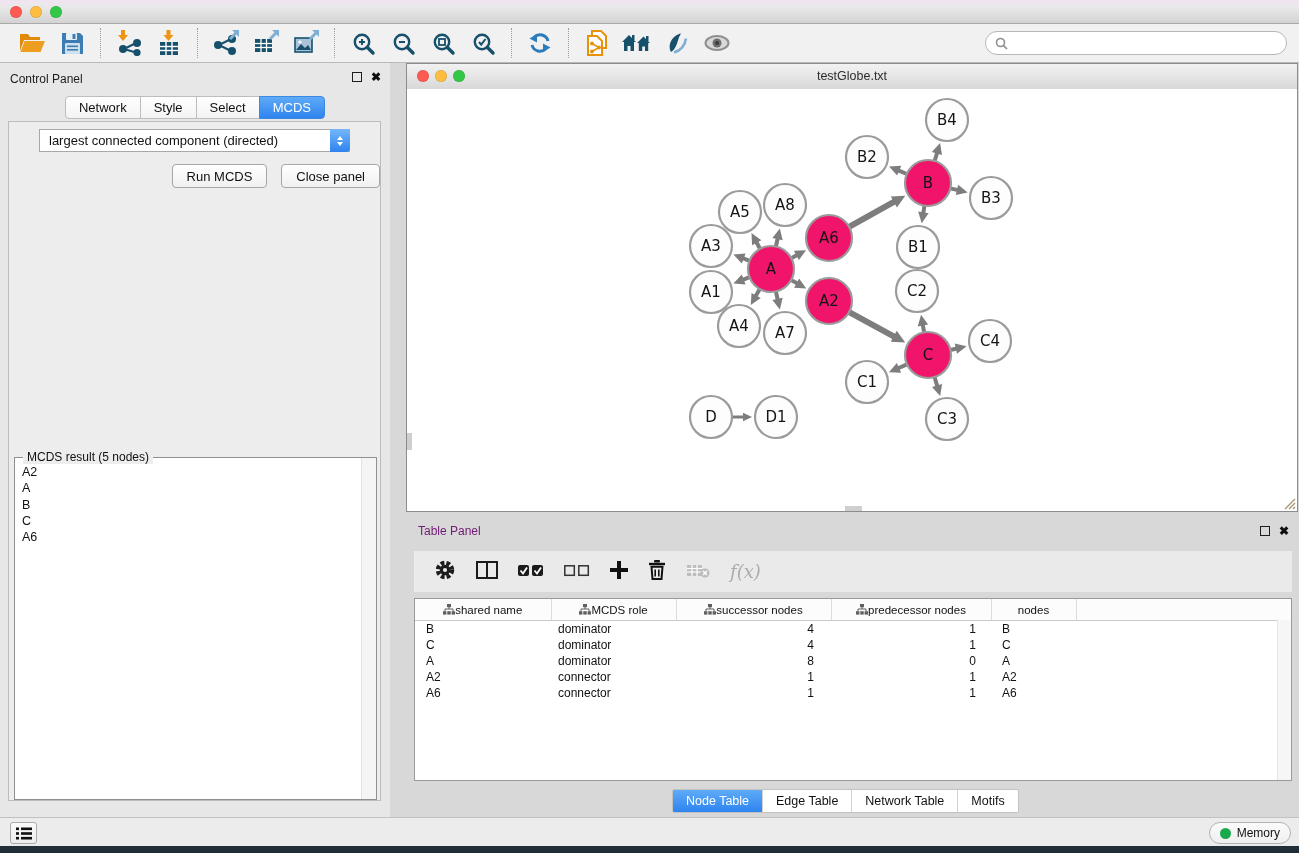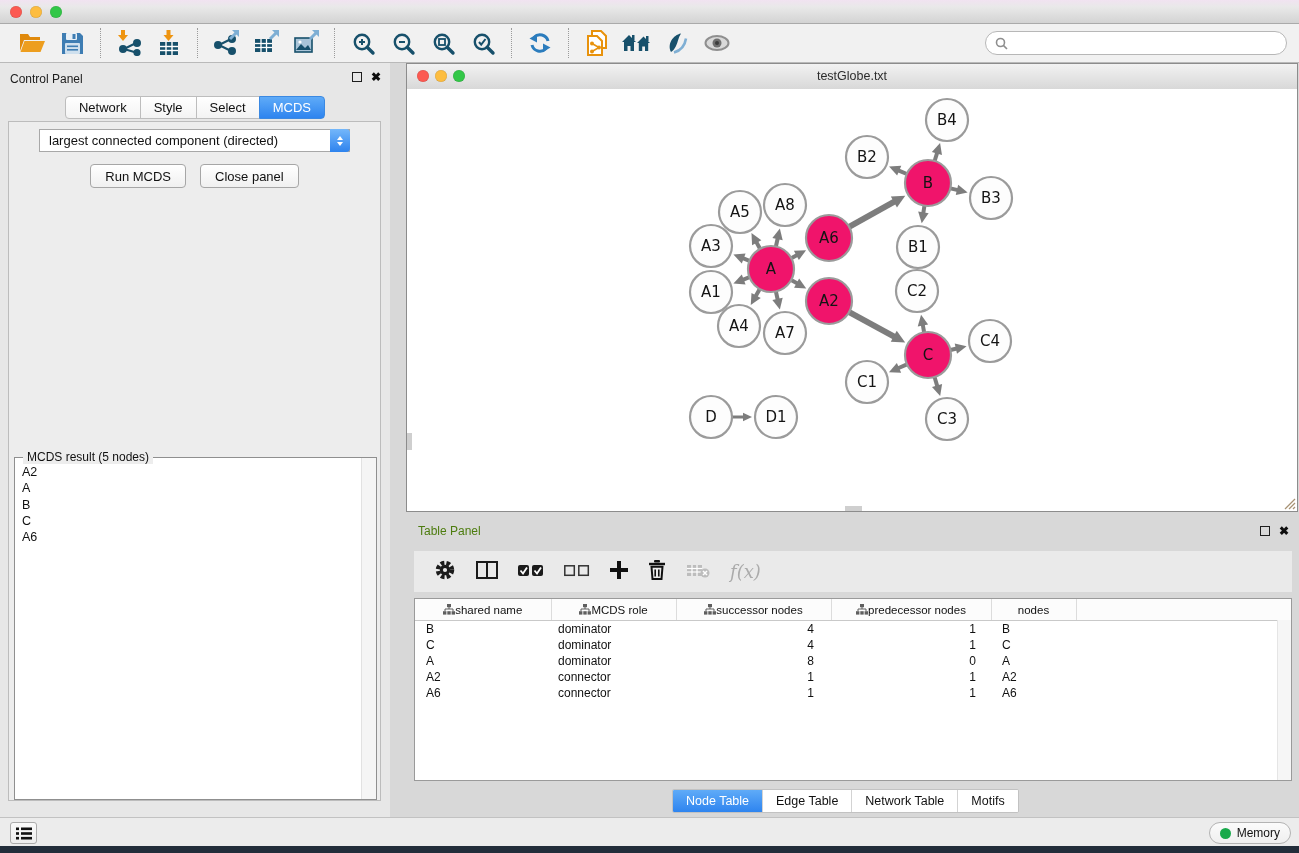--- a/index.html
+++ b/index.html
@@ -38,42 +38,42 @@
   .cp-body{position:absolute;left:8px;top:58px;width:373px;height:680px;background:#ededed;
     border:1px solid #bcbcbc;box-sizing:border-box;}
   .opt-label{margin-top:15px;text-align:center;font-size:13px;}
   .dropdown{position:relative;margin:7px auto 0;width:311px;height:23px;background:#fff;
     border:1px solid #a8a8a8;border-radius:0;box-sizing:border-box;}
   .dropdown .val{position:absolute;left:9px;top:3px;font-size:13px;white-space:nowrap;}
   .stepper{position:absolute;right:-1px;top:-1px;width:20px;height:23px;border-radius:0 4px 4px 0;
     background:linear-gradient(#74b7fa,#2e83ee);display:flex;flex-direction:column;align-items:center;justify-content:center;gap:2px;}
   .tri-up{width:0;height:0;border-left:3.5px solid transparent;border-right:3.5px solid transparent;border-bottom:4px solid #fff;}
   .tri-down{width:0;height:0;border-left:3.5px solid transparent;border-right:3.5px solid transparent;border-top:4px solid #fff;}
-  .btn-row{margin-top:12px;display:flex;justify-content:center;gap:14px;}
+  .btn-row{margin-top:12px;display:flex;justify-content:flex-end;gap:14px;}
   .mac-btn{height:22px;padding:0 14px;background:linear-gradient(#fff,#f0f0f0);border:1px solid #a6a6a6;
     border-radius:4px;font-size:13px;display:flex;align-items:center;}
   .result-box{position:absolute;left:5px;top:335px;width:361px;height:341px;background:#fff;border:1px solid #8f8f8f;}
   .result-legend{position:absolute;left:8px;top:-8px;background:#ededed;padding:0 4px;font-size:12px;}
   .result-list{margin:0;padding:6px 0 0 7px;list-style:none;font-size:12.5px;line-height:16.3px;}
   .result-scroll{position:absolute;right:0;top:0;bottom:0;width:14px;background:#f5f5f5;border-left:1px solid #e2e2e2;}
 
   
   .net-frame{position:absolute;left:406px;top:63px;width:892px;height:449px;background:#fff;
     border:1px solid #8c8c8c;box-sizing:border-box;}
   .net-title{position:relative;height:25px;background:linear-gradient(#f2f2f2,#d8d8d8);border-bottom:1px solid #ababab;}
   .net-title .title{position:absolute;left:0;right:0;top:5px;text-align:center;font-size:12.5px;color:#2c2c2c;}
   .net-title .lights{left:10px;top:6px;gap:6px;}
   .net-title .light{width:12px;height:12px;}
   .net-canvas{position:absolute;left:0;top:25px;right:0;bottom:0;background:#fff;}
   .grip{position:absolute;right:1px;bottom:1px;}
   .nub-v{position:absolute;left:0;top:344px;width:5px;height:17px;background:#cfcfcf;}
   .nub-h{position:absolute;left:438px;bottom:0;width:17px;height:5px;background:#cfcfcf;}
 
   
-  .tp-title{position:absolute;left:418px;top:524px;font-size:12px;color:#4d7c0f;}
+  .tp-title{position:absolute;left:418px;top:524px;font-size:12px;color:#701a75;}
   .tp-btns{position:absolute;right:10px;top:526px;display:flex;gap:9px;align-items:center;}
   .tp-toolbar{position:absolute;left:414px;top:551px;width:878px;height:41px;background:#eaeaea;
     display:flex;align-items:center;gap:20px;padding-left:20px;box-sizing:border-box;}
   .fx{font-family:"DejaVu Serif",serif;font-style:italic;font-size:18px;color:#ababab;}
   .tp-table-wrap{position:absolute;left:414px;top:598px;width:878px;height:183px;background:#fff;
     border:1px solid #9a9a9a;box-sizing:border-box;overflow:hidden;}
   table.node-table{border-collapse:collapse;width:100%;table-layout:fixed;}
   .node-table th{height:21px;font-size:11.5px;font-weight:normal;background:#fcfcfc;
     border-right:1px solid #dcdcdc;border-bottom:1px solid #c9c9c9;padding:0;}
   .node-table th:last-child{border-right:0;}

